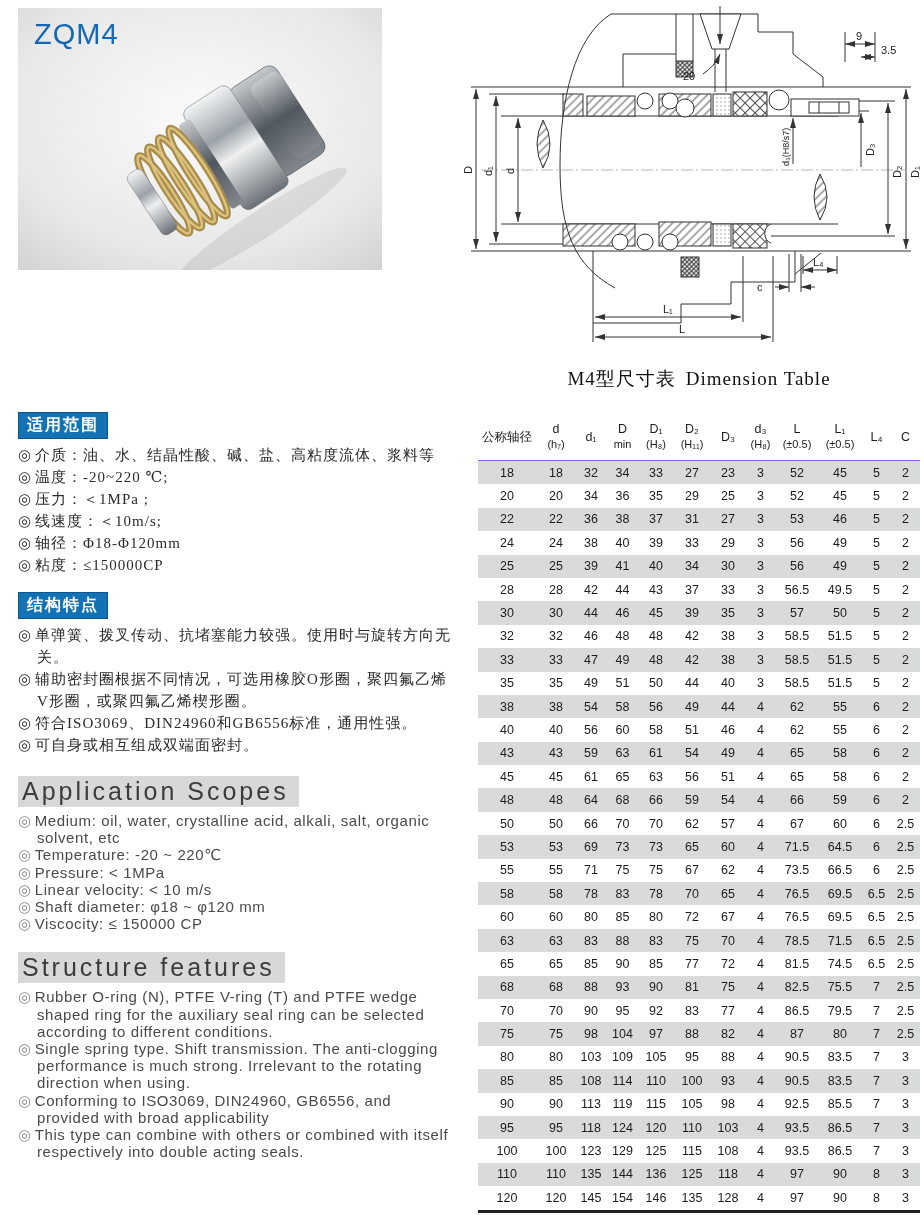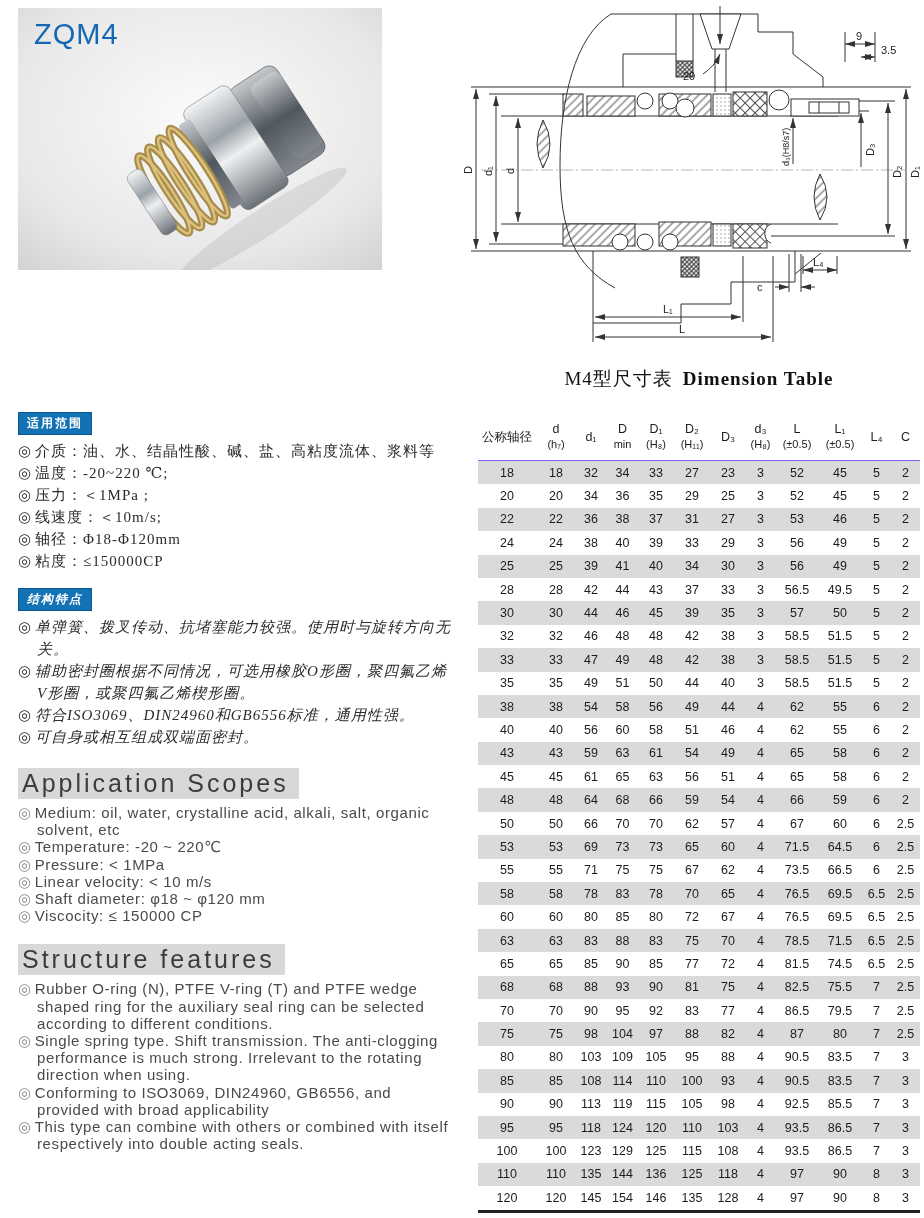--- a/index.html
+++ b/index.html
@@ -13,40 +13,40 @@
          color:#1467b3;letter-spacing:1px;z-index:2;}
 
   
   .drawing{position:absolute;left:463px;top:4px;width:458px;height:352px;}
   .drawing text{font-family:"Liberation Sans","DejaVu Sans",sans-serif;font-size:11px;fill:#222;}
   .drawing .small{font-size:9px;}
 
   
   .table-title{position:absolute;left:478px;top:366px;width:442px;text-align:center;
       font-family:"Liberation Serif","DejaVu Serif",serif;font-size:19px;color:#111;letter-spacing:1px;}
-  .table-title .en{margin-left:10px;font-weight:bold;}
+  .table-title .en{margin-left:10px;}
 
   
   .left-col{position:absolute;left:18px;top:412px;width:436px;}
   .sec{margin-bottom:12px;}
   .sec-h{display:inline-block;margin-bottom:5px;}
   .sec-h.blue{background:#1272b4;border:1px solid #0a568e;color:#fff;
-      font-size:12px;font-weight:bold;padding:2px 8px;letter-spacing:2px;
+      font-size:16px;font-weight:bold;padding:2px 8px;letter-spacing:2px;
       font-family:"Liberation Sans","DejaVu Sans",sans-serif;}
   .sec-h.gray{background:#d8d8d8;color:#3c3c3c;font-size:25px;padding:1px 10px 1px 4px;
       letter-spacing:3px;font-family:"Liberation Sans","DejaVu Sans",sans-serif;}
   .sec ul{list-style:none;margin:0;padding:0;}
   .sec li{padding-left:19px;text-indent:-19px;}
   .sec .blt{margin-right:3px;}
   .sec.cn li{font-family:"Liberation Serif","DejaVu Serif",serif;font-size:15px;
       line-height:22px;color:#2b2b2b;letter-spacing:1px;}
   .sec.en li{font-size:15px;line-height:17.2px;color:#4a4a4a;letter-spacing:0.6px;}
   .sec.en .blt{color:#8a8a8a;}
   .sec.en{margin-top:20px;}
-  .sec.gap{margin-top:16px;font-style:italic;}
+  .sec.gap{margin-top:16px;}
 
   
   .dim-table{position:absolute;left:478px;top:414px;width:442px;border-collapse:collapse;
       table-layout:fixed;}
   .dim-table th,.dim-table td{text-align:center;padding:0;color:#1c1c1c;}
   .dim-table thead tr{border-bottom:1px solid #8b5cf6;margin-top:42px;}
   .dim-table th{font-weight:normal;font-size:12.5px;height:46px;vertical-align:middle;line-height:15px;}
   .dim-table .h2{font-size:11px;}
   .dim-table td{font-size:12.5px;height:23.4px;}
   .dim-table tr.alt{background:#d9dbdb;}

